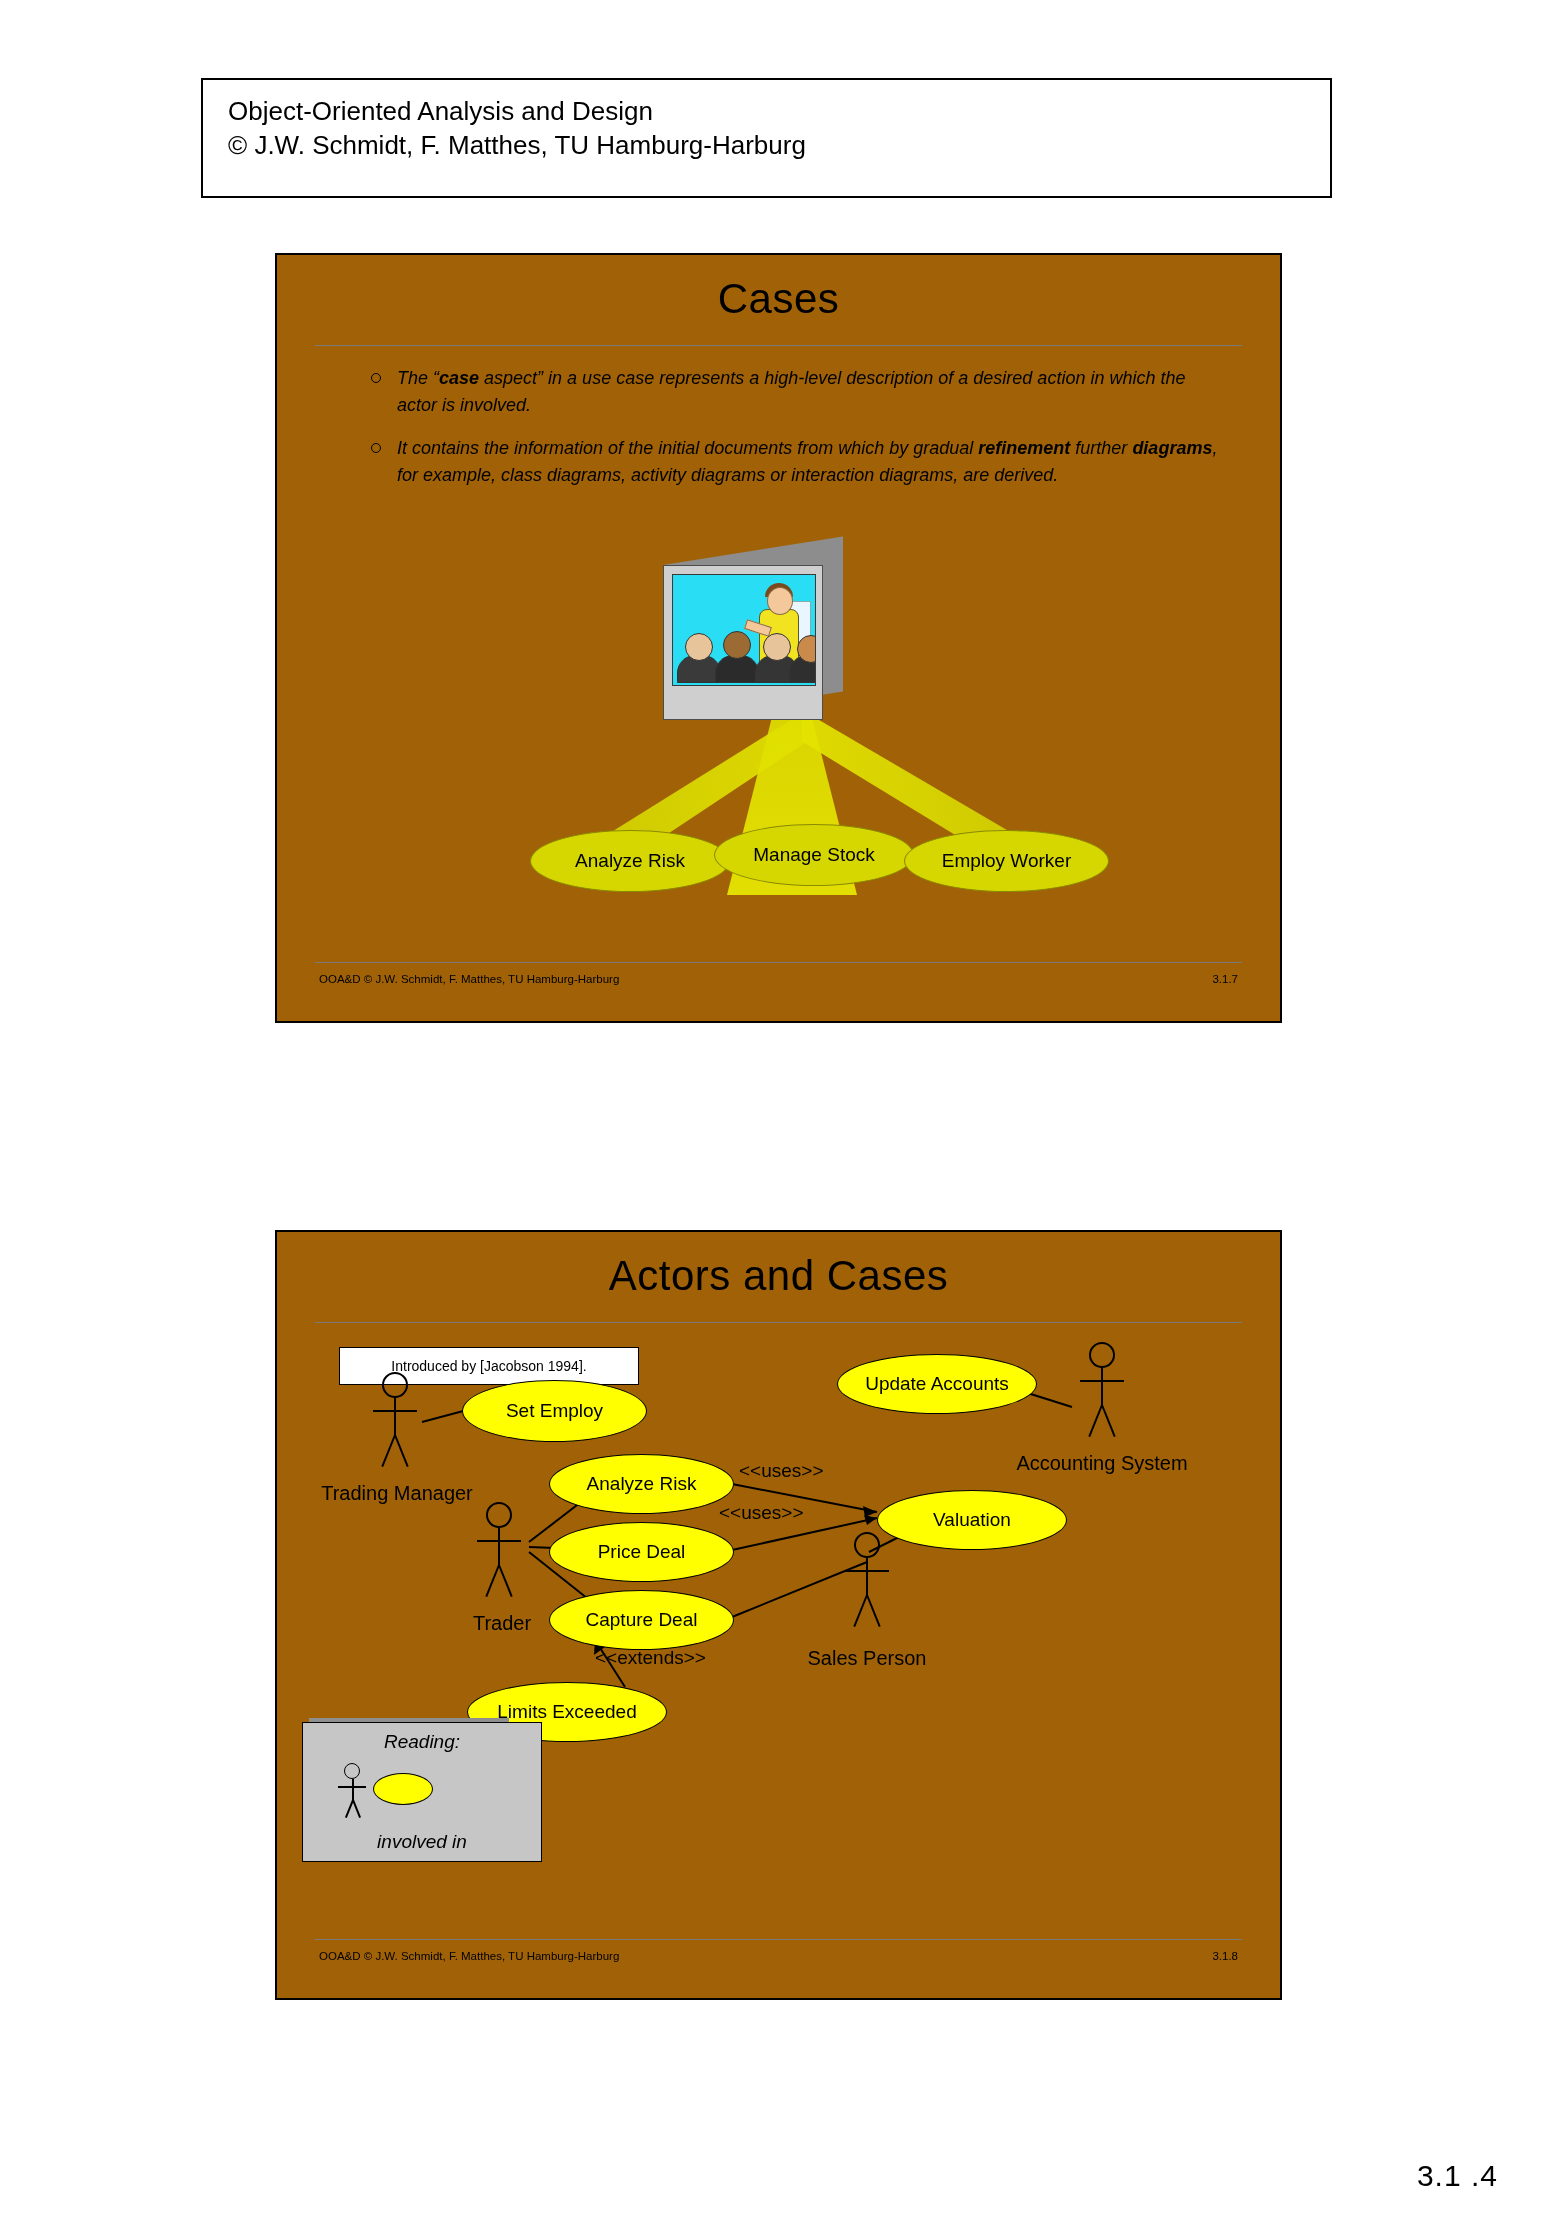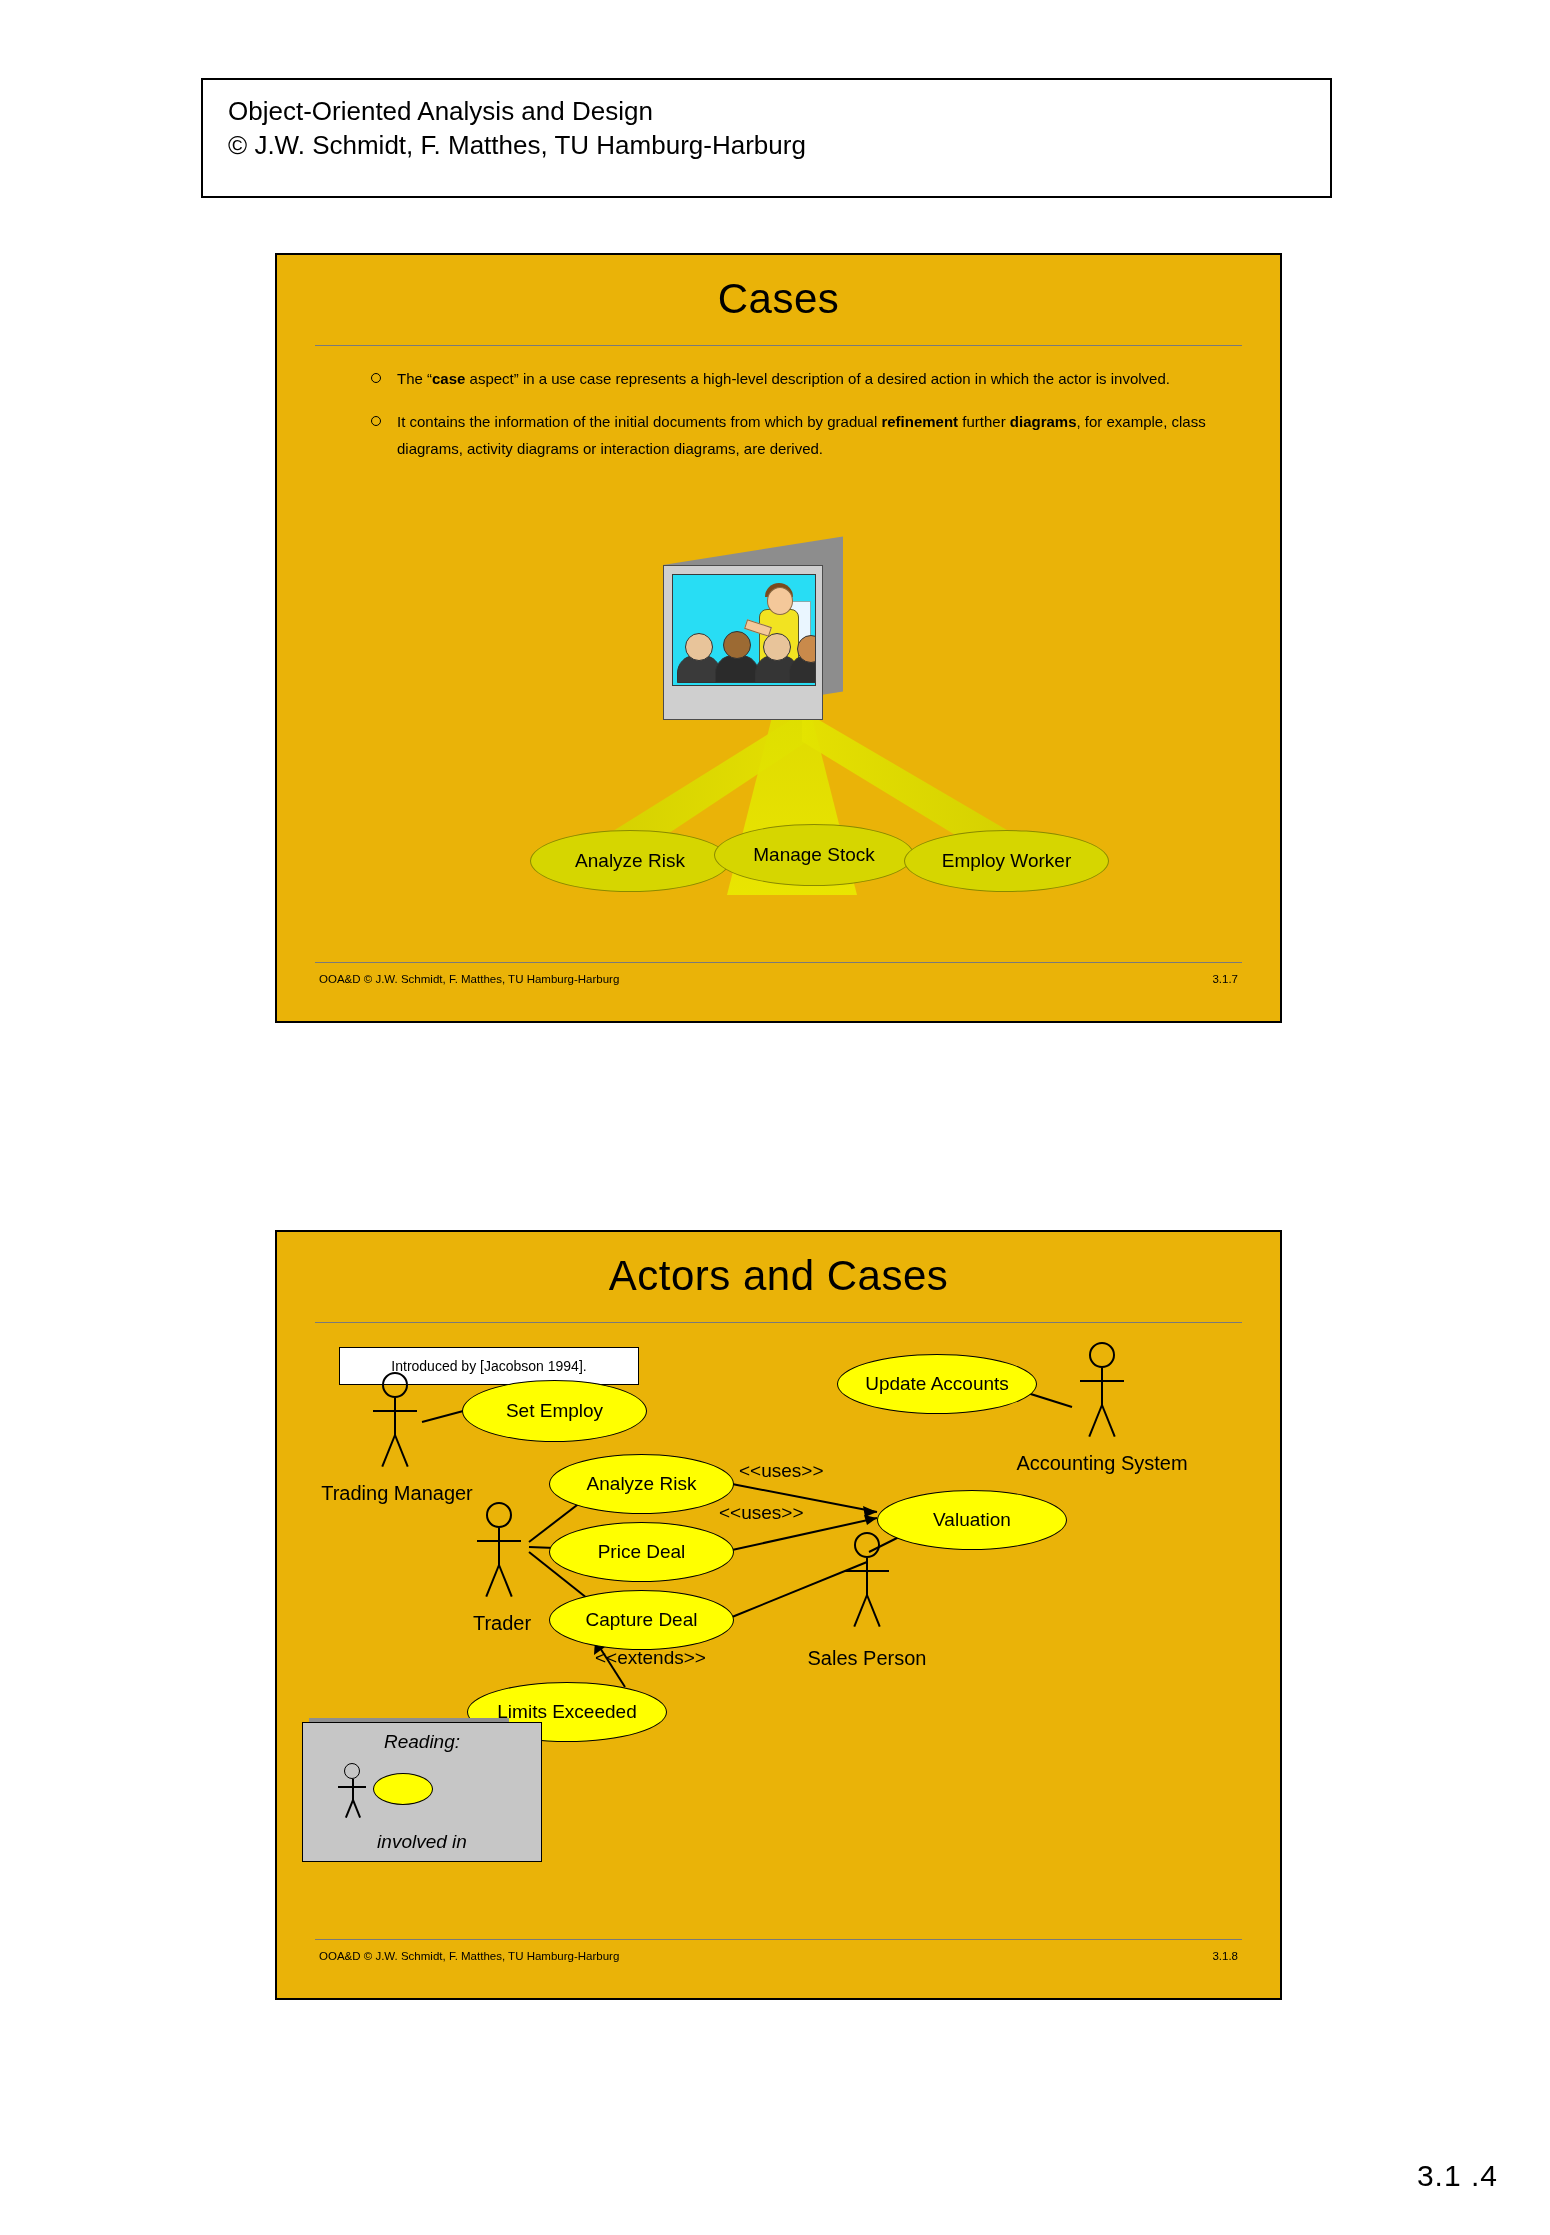--- a/index.html
+++ b/index.html
@@ -31,21 +31,21 @@
     font-size: 26px;
     line-height: 34px;
     white-space: nowrap;
   }
 
   
   .slide {
     position: absolute;
     border: 2px solid #000;
     box-sizing: border-box;
-    background: #eab308;
+    background: #a16207;
   }
   #slide1 { left: 275px; top: 253px;  width: 1007px; height: 770px; }
   #slide2 { left: 275px; top: 1230px; width: 1007px; height: 770px; }
 
   .slide-title {
     position: absolute;
     left: 0; right: 0;
     top: 20px;
     text-align: center;
     font-size: 42px;
@@ -83,23 +83,24 @@
   
   .bullets {
     position: absolute;
     left: 86px;
     top: 110px;
     width: 860px;
   }
   .bullet {
     position: relative;
     padding-left: 34px;
-    font-size: 15px;
+    font-size: 18px;
     line-height: 27px;
     margin-bottom: 16px;
+    font-style: italic;
   }
   .bullet .marker {
     position: absolute;
     left: 8px;
     top: 8px;
     width: 10px;
     height: 10px;
     border: 1.6px solid #000;
     border-radius: 50%;
     box-sizing: border-box;

